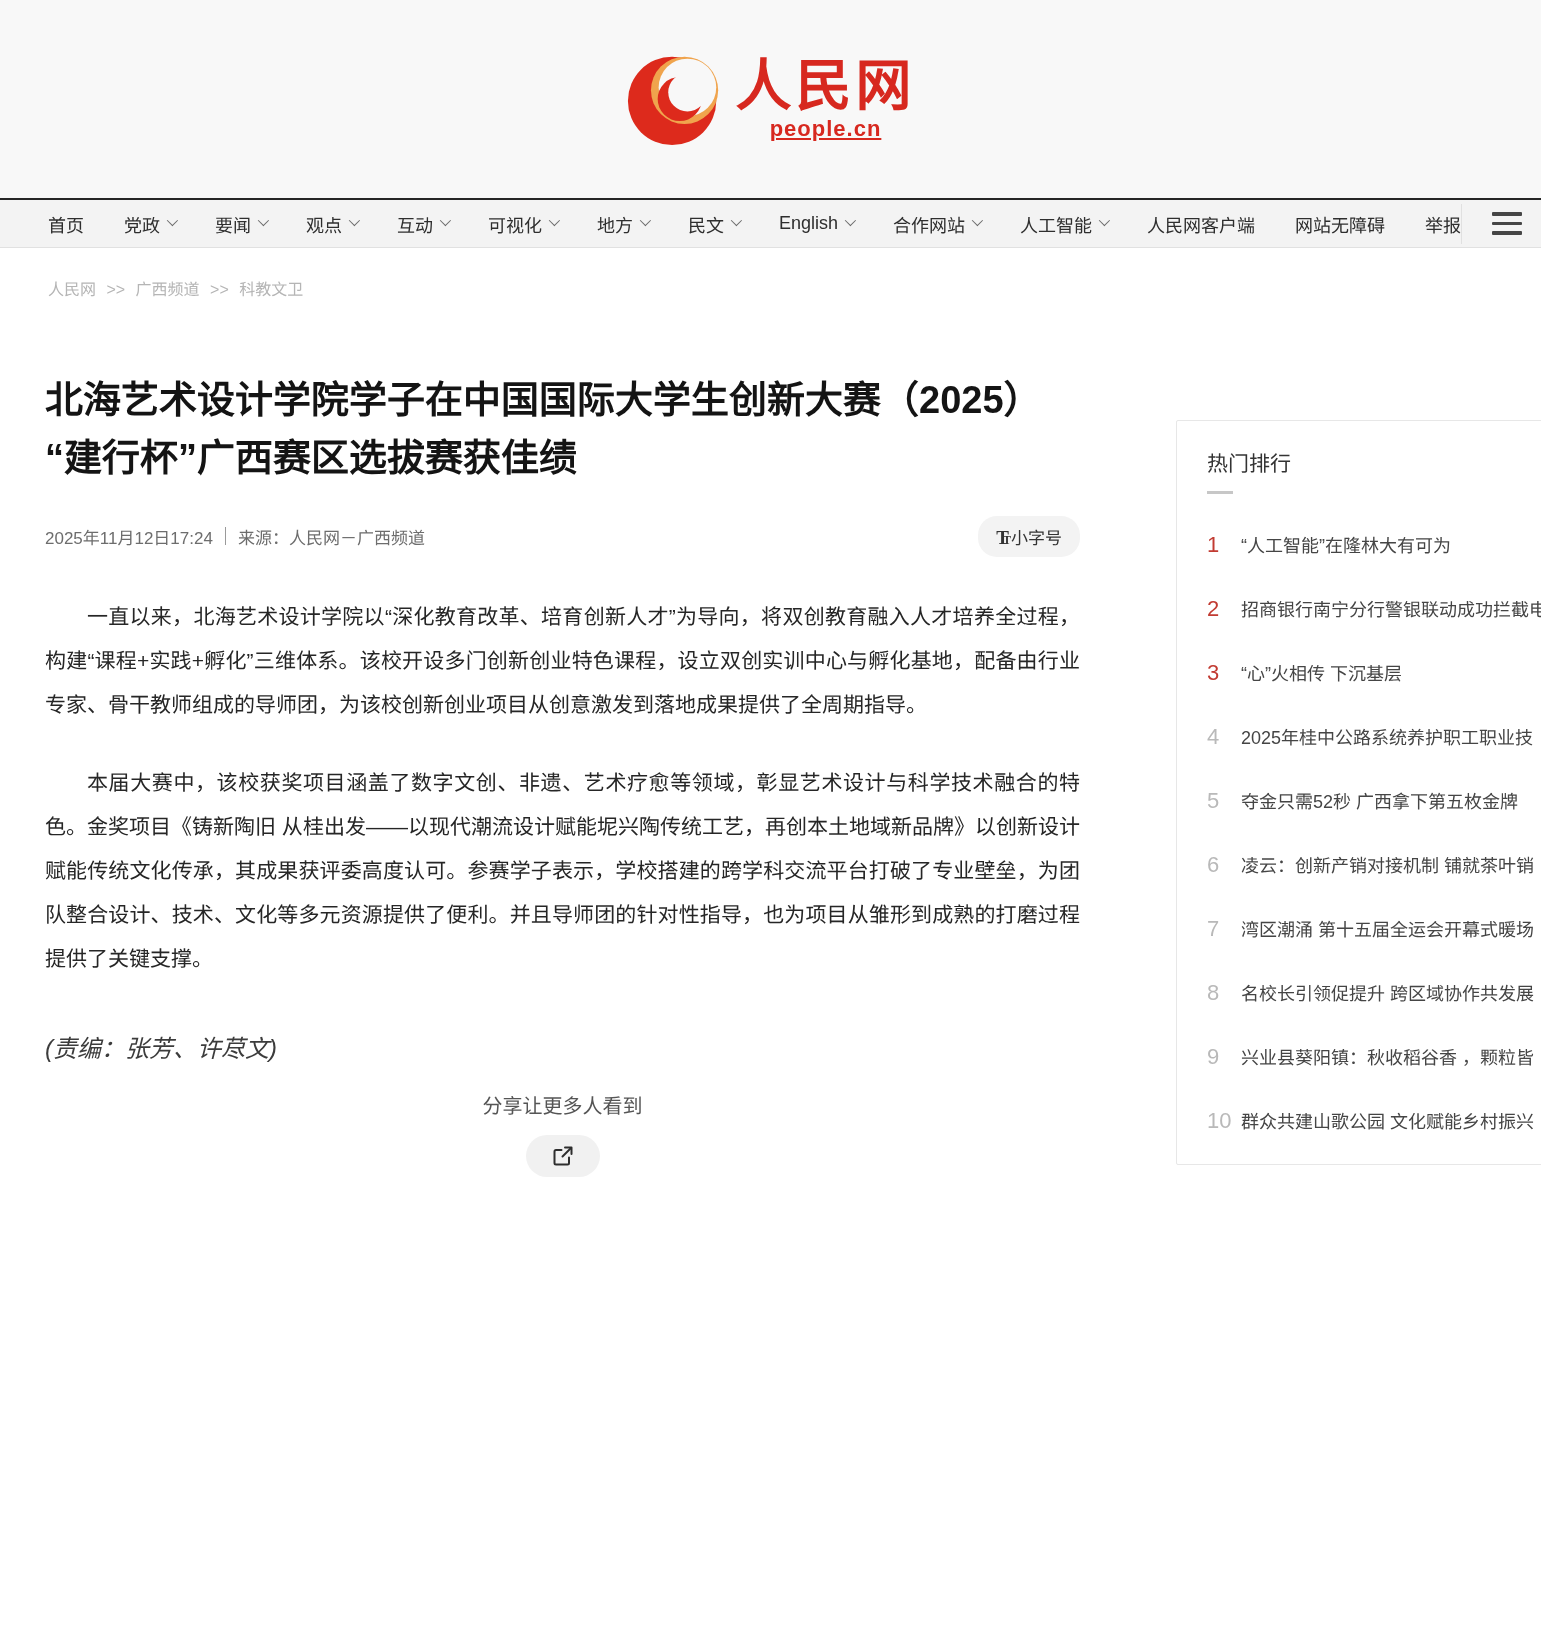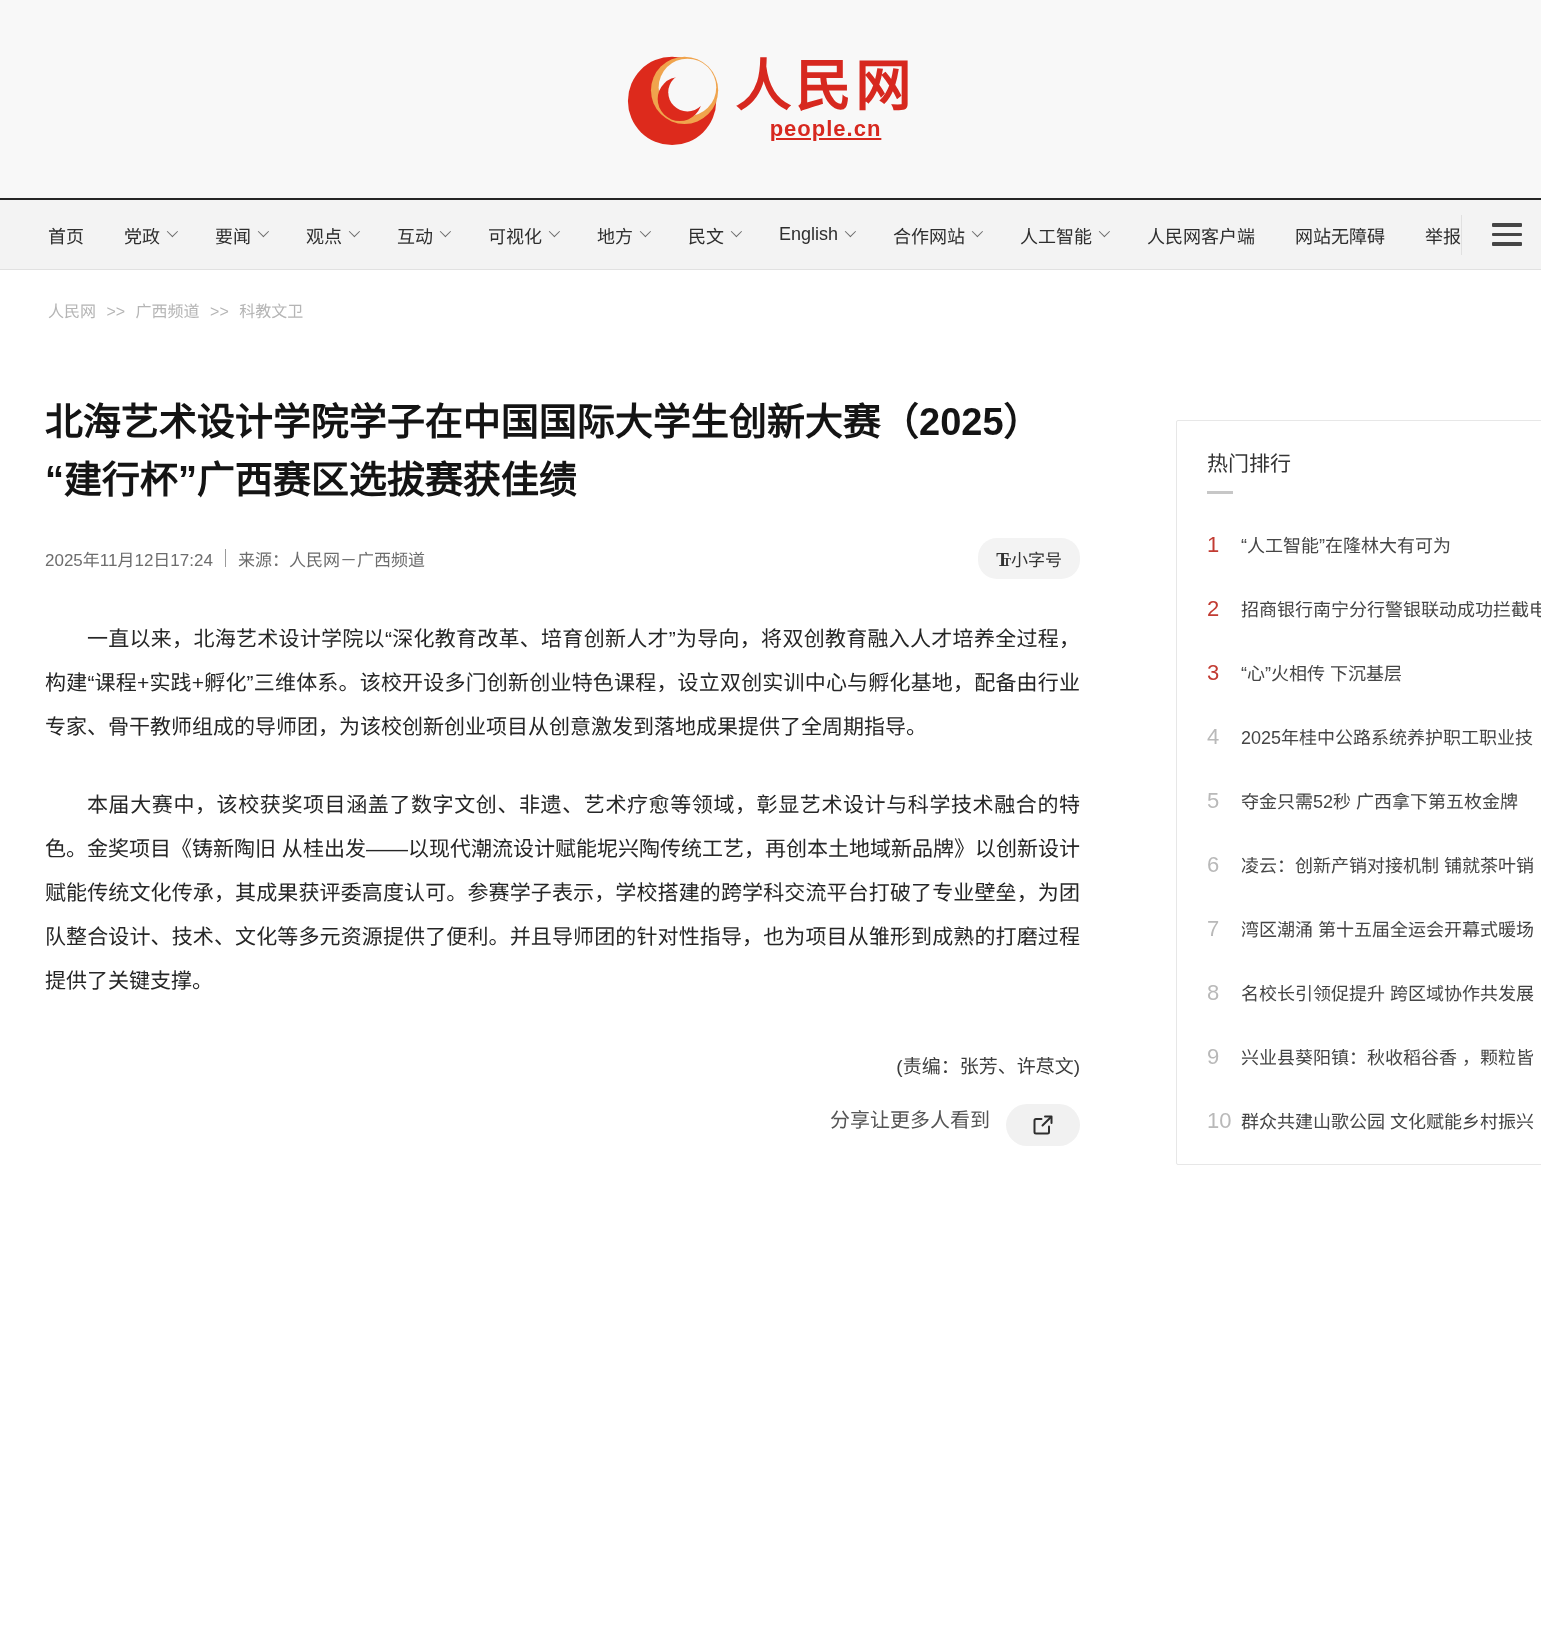--- a/index.html
+++ b/index.html
@@ -9,21 +9,21 @@
 
   
   .site-header { height:198px; background:#f8f8f8; display:flex; align-items:center; justify-content:center; }
   .logo { display:flex; align-items:center; gap:14px; }
   .logo-globe { width:96px; height:96px; }
   .logo-text { display:flex; flex-direction:column; align-items:center; line-height:1; }
   .logo-cn { font-size:56px; font-weight:700; color:#d7281f; font-family:"Liberation Serif","DejaVu Serif",serif; letter-spacing:4px; }
   .logo-en { font-size:22px; font-weight:700; color:#d7281f; margin-top:4px; letter-spacing:1px;text-decoration:underline; }
 
   
-  .main-nav { height:72px; background:#f3f3f3; border-top:2px solid #262626; border-bottom:1px solid #e1e1e1;
+  .main-nav { height:50px; background:#f3f3f3; border-top:2px solid #262626; border-bottom:1px solid #e1e1e1;
               display:flex; align-items:center; padding:0 14px 0 48px; }
   .nav-links { display:flex; align-items:center; gap:40px; flex:1; }
   .nav-item { font-size:18px; color:#2e2e2e; text-decoration:none; white-space:nowrap; display:inline-flex; align-items:center; cursor:pointer; }
   .caret { width:8px; height:8px; border-right:1.6px solid #6b6b6b; border-bottom:1.6px solid #6b6b6b;
            transform:rotate(45deg) translateY(-2px); display:inline-block; margin-left:7px; margin-top:-4px; }
   .nav-tools { display:flex; align-items:center; }
   .tool-cell { padding:0 30px; height:40px; display:flex; align-items:center; border-left:1px solid #e0e0e0; cursor:pointer; }
   .hamburger { display:flex; flex-direction:column; gap:6px; }
   .hamburger span { display:block; width:30px; height:3.5px; background:#454545; border-radius:1px; }
 
@@ -39,22 +39,22 @@
   .meta-left { font-size:17px; color:#6d6d6d; display:flex; align-items:center; }
   .meta-divider { display:inline-block; width:1px; height:18px; background:#9a9a9a; margin:0 12px; }
   .font-size-btn { background:#f3f3f3; border:none; border-radius:19px; padding:8px 18px; font-size:17px; color:#333;
                    display:inline-flex; align-items:baseline; gap:0; cursor:pointer; font-family:inherit; }
   .t-large { font-size:19px; font-weight:700; font-family:"Liberation Serif","DejaVu Serif",serif; }
   .t-small { font-size:12px; font-weight:700; font-family:"Liberation Serif","DejaVu Serif",serif; margin-left:-6px; }
 
   .article-body { margin-top:38px; }
   .article-body p { font-size:21px; line-height:44px; color:#262626; text-indent:2em; margin-bottom:34px; text-align:justify; }
 
-  .editor-note { width:1035px; margin-left:45px; margin-top:48px; text-align:right; font-size:19px; color:#3c3c3c; }
-  .share-row { width:1035px; margin-left:45px; margin-top:26px; display:flex; justify-content:flex-end; gap:16px; }
+  .editor-note { width:1035px; margin-left:45px; margin-top:48px; font-size:24px; color:#3c3c3c;font-style:italic; }
+  .share-row { width:1035px; margin-left:45px; margin-top:26px; display:flex; justify-content:flex-end; align-items:center; gap:16px;flex-direction:column; }
   .share-label { font-size:20px; color:#555; }
   .share-pill { width:74px; height:42px; border-radius:21px; background:#f1f1f1; border:none;
                 display:flex; align-items:center; justify-content:center; cursor:pointer; }
 
   
   .sidebar { position:absolute; left:1176px; top:420px; width:470px; min-height:658px;
              background:#fff; border:1px solid #e7e7e7; border-radius:2px; padding:26px 0 30px 30px; }
   .sidebar-title { font-size:21px; color:#333; font-weight:500; }
   .sidebar-title-bar { width:26px; height:3px; background:#c7c7c7; margin-top:14px; }
   .hot-list { list-style:none; margin-top:10px; }

